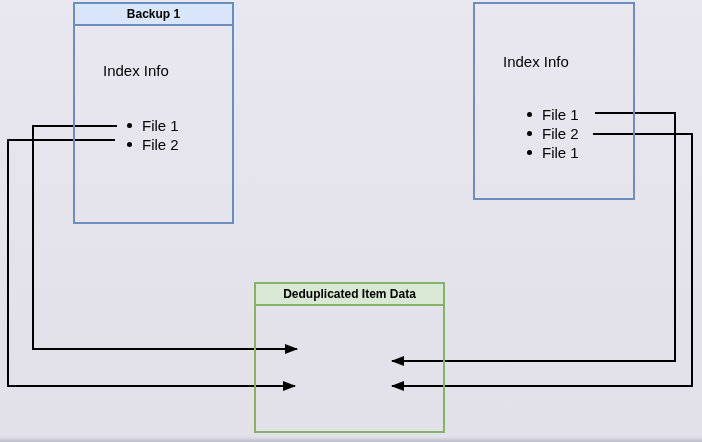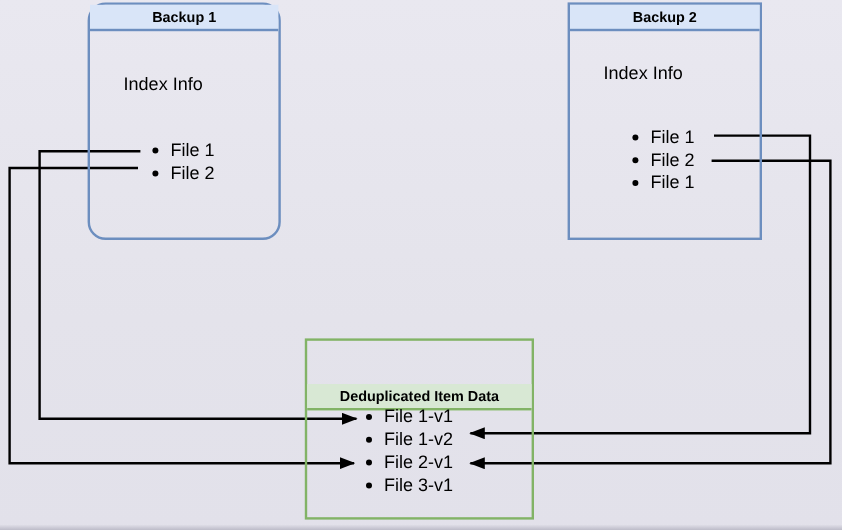--- a/index.html
+++ b/index.html
@@ -35,23 +35,23 @@
     font-weight: bold;
     color: #000;
     border-bottom: 2px solid;
     border-color: inherit;
     white-space: nowrap;
     overflow: hidden;
   }
   .box.blue { border-color: #6c8ebf; }
   .box.blue .box-header { background: #d9e5f8; border-color: #6c8ebf; }
   .box.green { border-color: #82b366; }
-  .box.green .box-header { background: #d8e8d4; border-color: #82b366; margin-top: 36px; }
+  .box.green .box-header { background: #d8e8d4; border-color: #82b366; }
 
-  #box-backup1 { left: 73px;  top: 2px;   width: 161px; height: 198px; border-radius: 15px; }
+  #box-backup1 { left: 73px;  top: 2px;   width: 161px; height: 222px; }
   #box-backup2 { left: 473px; top: 2px;   width: 162px; height: 198px; }
   #box-dedup   { left: 254px; top: 282px; width: 191px; height: 151px; }
 
   .subtitle {
     position: absolute;
     left: 28px;
     font-size: 15px;
     line-height: 18px;
     color: #000;
     white-space: nowrap;
@@ -110,33 +110,26 @@
   <div class="box blue" id="box-backup1">
     <div class="box-header">Backup 1</div>
     <div class="subtitle">Index Info</div>
     <ul class="file-list">
       <li>File 1</li>
       <li>File 2</li>
     </ul>
   </div>
 
   <div class="box blue" id="box-backup2">
-    <div class="box-header">Backup 2</div>
     <div class="subtitle">Index Info</div>
     <ul class="file-list">
       <li>File 1</li>
       <li>File 2</li>
       <li>File 1</li>
     </ul>
   </div>
 
   <div class="box green" id="box-dedup">
     <div class="box-header">Deduplicated Item Data</div>
-    <ul class="file-list">
-      <li>File 1-v1</li>
-      <li>File 1-v2</li>
-      <li>File 2-v1</li>
-      <li>File 3-v1</li>
-    </ul>
   </div>
 
   <div class="bottom-edge"></div>
 </div>
 
 </body></html>

